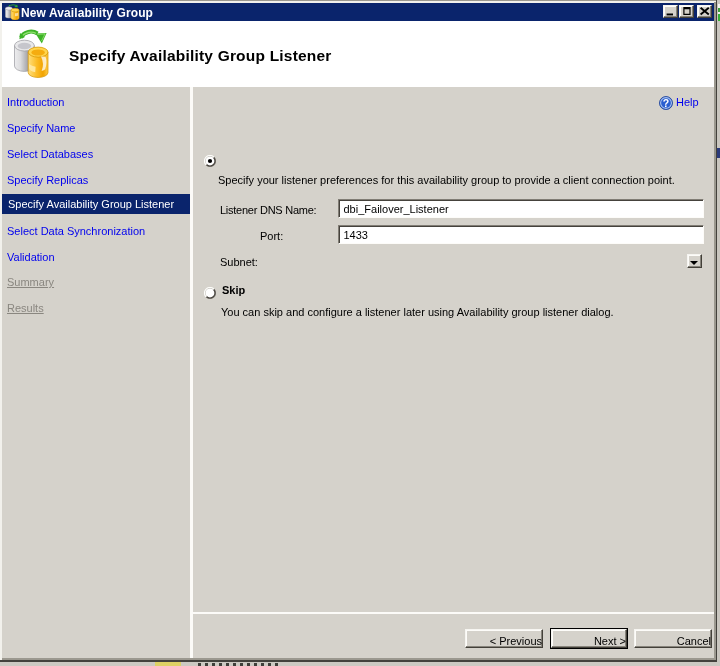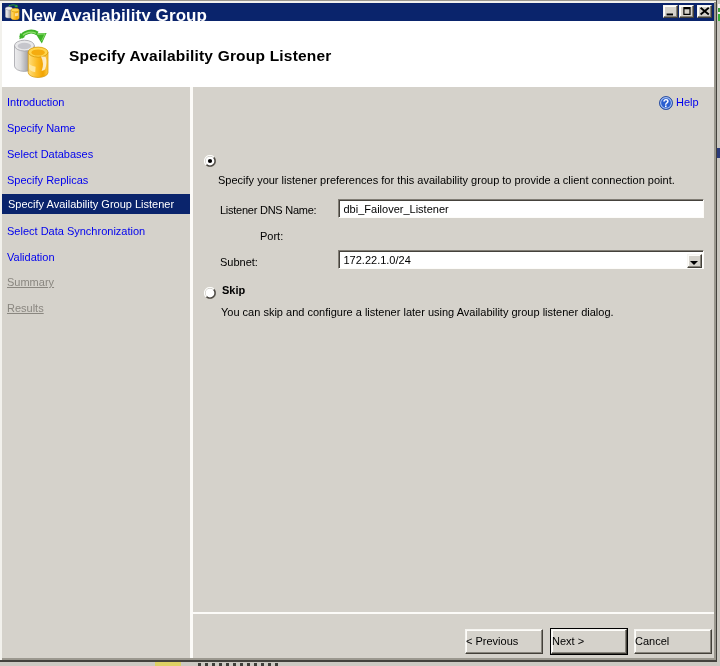--- a/index.html
+++ b/index.html
@@ -11,21 +11,21 @@
   .b-top2 { position:absolute; left:0; top:1px; width:716px; height:2px; background:#f2f1ec; }
   .b-left { position:absolute; left:0; top:1px; width:2px; height:659px; background:#f2f1ec; }
   .b-right1 { position:absolute; left:715.5px; top:0; width:1.5px; height:662px; background:#43413c; }
   .b-right2 { position:absolute; left:714px; top:2px; width:1.5px; height:658px; background:#9b988f; }
   .b-bot1 { position:absolute; left:0; top:660px; width:717px; height:2px; background:#43413c; }
   .b-bot2 { position:absolute; left:2px; top:658px; width:713px; height:2px; background:#9b988f; }
 
   
   #titlebar { position:absolute; left:2px; top:3px; width:712px; height:18px; background:#0a246c; }
   #title-ico { position:absolute; left:3px; top:1px; width:15px; height:16px; }
-  #title-txt { position:absolute; left:19px; top:2.5px; color:#fff; font-size:17px; font-weight:bold; letter-spacing:0.1px; }
+  #title-txt { position:absolute; left:19px; top:2.5px; color:#fff; font-size:12px; font-weight:bold; letter-spacing:0.1px; }
   .wbtn { position:absolute; top:2px; width:15px; height:13px; background:#d5d2cb;
           border:1px solid; border-color:#f6f5f1 #434039 #434039 #f6f5f1;
           box-shadow: inset -1px -1px 0 #87847c, inset 1px 1px 0 #fdfcf9; }
   #btn-min { left:661px; } #btn-max { left:677px; } #btn-close { left:695px; }
   .wbtn svg { display:block; }
 
   
   #header { position:absolute; left:2px; top:21px; width:712px; height:66px; background:#fff; }
   #hdr-title { position:absolute; left:67px; top:26px; font-size:15.5px; font-weight:bold; color:#000; letter-spacing:0.2px; }
   #hdr-ico { position:absolute; left:10px; top:7px; }
@@ -51,22 +51,22 @@
            box-shadow: inset 1px 1px 0 #45423c;
            font-family:"Liberation Sans", sans-serif; font-size:11px; color:#000; padding:3px 0 0 5px; }
   #combo-btn { position:absolute; left:494.5px; top:166.5px; width:15px; height:14.5px; background:#d5d2cb;
            border:1px solid; border-color:#f6f5f1 #434039 #434039 #f6f5f1;
            box-shadow: inset -1px -1px 0 #87847c, inset 1px 1px 0 #fdfcf9; }
   #combo-btn:after { content:""; position:absolute; left:2.5px; top:6px; width:0; height:0;
            border-left:4px solid transparent; border-right:4px solid transparent; border-top:4.6px solid #000; }
 
   
   #sep-h { position:absolute; left:192.5px; top:611.5px; width:521px; height:2px; background:#fcfbf8; }
-  .btn { position:absolute; top:629px; height:25px; background:#d5d2cb; font-family:"Liberation Sans", sans-serif;
-         font-size:11px; color:#000; text-align:left; padding-top:5px;
+  .btn { position:absolute; top:629px; height:19px; background:#d5d2cb; font-family:"Liberation Sans", sans-serif;
+         font-size:11px; color:#000; text-align:right; padding-top:5px;
          border:1px solid; border-color:#f6f5f1 #434039 #434039 #f6f5f1;
          box-shadow: inset -1px -1px 0 #87847c, inset 1px 1px 0 #fdfcf9; }
   #btn-prev { left:465px; width:78px; }
   #btn-next { left:551px; width:76px; box-shadow: inset -1px -1px 0 #87847c, inset 1px 1px 0 #fdfcf9, 0 0 0 1px #000; }
   #btn-cancel { left:634px; width:78px; }
 
   
   #bg-right { position:absolute; left:717px; top:0; width:3px; height:666px; background:#c9c6bf; }
   #bg-right .g0 { position:absolute; left:1px; top:4px; width:2px; height:4px; background:#f6f6f2; }
   #bg-right .g1 { position:absolute; left:1px; top:8px; width:2px; height:4px; background:#3a9e3a; }
@@ -183,22 +183,22 @@
       <path d="M2.46,9.54 A5,5 0 0 0 9.54,2.46" stroke="#494540" stroke-width="1.2" fill="none"></path>
       <path d="M2.46,9.54 A5,5 0 0 1 9.54,2.46" stroke="#b7b4ac" stroke-width="1" fill="none"></path>
       <path d="M2.1,9.9 A5.5,5.5 0 0 1 9.9,2.1" stroke="#fdfdfa" stroke-width="1.2" fill="none"></path>
       <circle cx="6" cy="6" r="2.1" fill="#000"></circle>
     </svg>
     <div class="desc" style="left:26px; top:86.5px;text-align:center;">Specify your listener preferences for this availability group to provide a client connection point.</div>
 
     <div class="flabel" style="top:116.5px; letter-spacing:-0.25px;text-align:right;">Listener DNS Name:</div>
     <div class="field" style="top:112px;">dbi_Failover_Listener</div>
     <div class="flabel" style="top:142.5px;padding-left:40px;">Port:</div>
+    <div class="field" style="top:137.5px;">1433</div>
     <div class="flabel" style="top:168.5px;">Subnet:</div>
-    <div class="field" style="top:163px;">172.22.1.0/24</div>
     <div id="combo-btn"></div>
 
     <svg class="radio" style="left:12px; top:199.5px;" viewBox="0 0 12 12">
       <circle cx="6" cy="6" r="5.4" fill="#fff"></circle>
       <path d="M2.1,9.9 A5.5,5.5 0 0 0 9.9,2.1" stroke="#858279" stroke-width="1.2" fill="none"></path>
       <path d="M2.46,9.54 A5,5 0 0 0 9.54,2.46" stroke="#494540" stroke-width="1.2" fill="none"></path>
       <path d="M2.46,9.54 A5,5 0 0 1 9.54,2.46" stroke="#b7b4ac" stroke-width="1" fill="none"></path>
       <path d="M2.1,9.9 A5.5,5.5 0 0 1 9.9,2.1" stroke="#fdfdfa" stroke-width="1.2" fill="none"></path>
     </svg>
     <div class="bold-lbl" style="left:30px; top:197px;">Skip</div>

